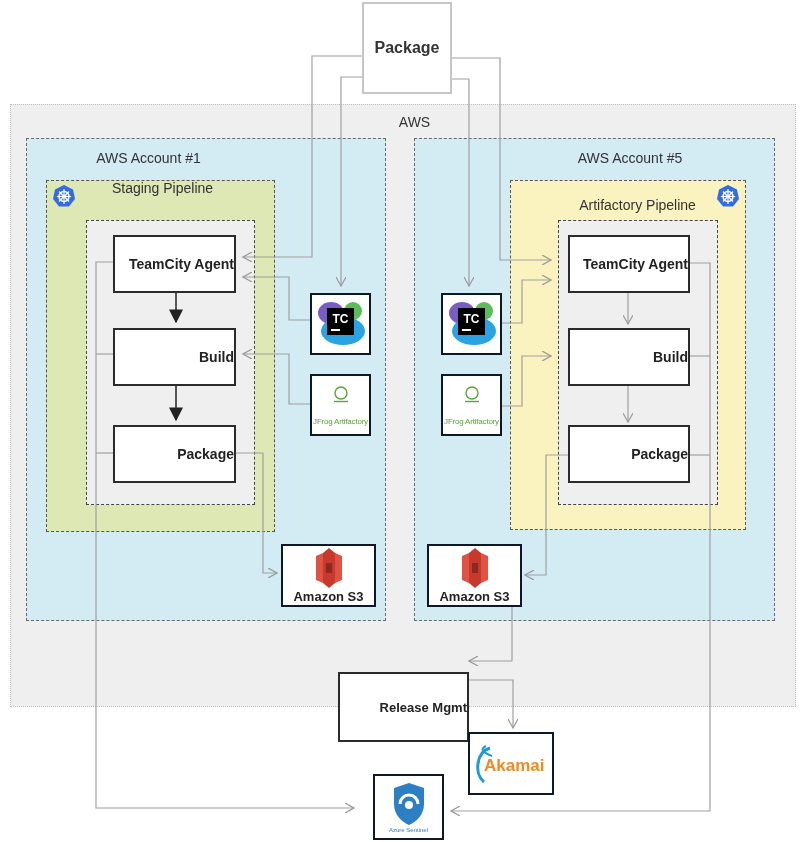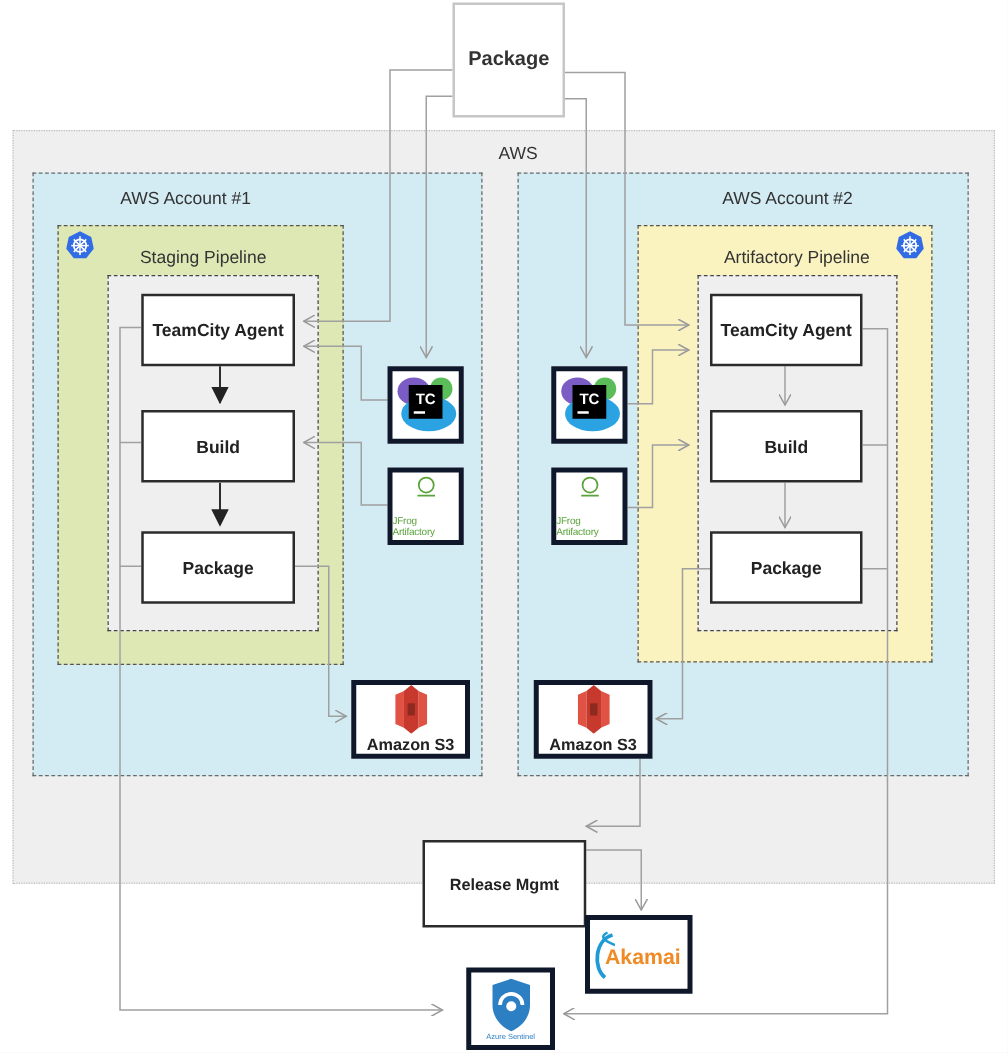--- a/index.html
+++ b/index.html
@@ -4,42 +4,42 @@
 <style>
   html, body { margin: 0; padding: 0; background: #ffffff; }
   body { width: 806px; height: 842px; position: relative; overflow: hidden; font-family: "Liberation Sans", sans-serif; color: #222; }
   .abs { position: absolute; box-sizing: border-box; }
   .aws { left: 10px; top: 104px; width: 786px; height: 603px; background: #efefef; border: 1px dotted #bdbdbd; }
   .account { background: #d3ebf2; border: 1.5px dashed #6a6a6a; }
   .staging { background: #dde8b4; border: 1.5px dashed #555; }
   .production { background: #faf3c0; border: 1.5px dashed #555; }
   .inner { background: #efefef; border: 1.5px dashed #444; }
   .label { font-size: 14px; color: #333; text-align: center; white-space: nowrap; }
-  .box { background: #fff; border: 2px solid #2b2b2b; display: flex; align-items: center; justify-content: center; font-weight: bold; font-size: 14px; color: #222; }
+  .box { background: #fff; border: 2px solid #2b2b2b; display: flex; align-items: center; justify-content: flex-end; font-weight: bold; font-size: 14px; color: #222; }
   .github { background: #fff; border: 2px solid #c6c6c6; display: flex; align-items: center; justify-content: center; font-weight: bold; font-size: 16px; color: #333; }
-  .iconbox { background: #fff; border: 4px solid #0f172a; display: flex; flex-direction: column; align-items: center; justify-content: center; }
+  .iconbox { background: #fff; border: 2px solid #0f172a; display: flex; flex-direction: column; align-items: center; justify-content: center; }
   .s3label { font-weight: bold; font-size: 13px; color: #222; margin-top: 1px; }
   .jfrog-text { font-size: 8px; color: #5aa33b; letter-spacing: -0.2px; margin-top: 14px; }
   .sentinel-text { font-size: 6px; color: #2d7fc4; margin-top: 1px; }
   svg.wires { position: absolute; left: 0; top: 0; }
 </style>
 </head>
 <body>
 
 <div class="abs aws"></div>
 <div class="abs label" style="left:10px; top:114px; width:786px;padding-left:23px;">AWS</div>
 
 <div class="abs account" style="left:26px; top:138px; width:360px; height:483px;"></div>
 <div class="abs label" style="left:26px; top:150px; width:245px;">AWS Account #1</div>
 
 <div class="abs account" style="left:414px; top:138px; width:361px; height:483px;"></div>
-<div class="abs label" style="left:510px; top:150px; width:240px;">AWS Account #2</div>
+<div class="abs label" style="left:510px; top:150px; width:240px;">AWS Account #5</div>
 
 <div class="abs staging" style="left:46px; top:180px; width:229px; height:352px;"></div>
-<div class="abs label" style="left:80px; top:197px; width:165px;">Staging Pipeline</div>
+<div class="abs label" style="left:80px; top:180px; width:165px;">Staging Pipeline</div>
 
 <div class="abs production" style="left:510px; top:180px; width:236px; height:350px;"></div>
 <div class="abs label" style="left:560px; top:197px; width:155px;">Artifactory Pipeline</div>
 
 <div class="abs" style="left:52px; top:184px; width:24px; height:24px;">
   <svg width="24" height="24" viewBox="0 0 24 24">
     <polygon points="12,1 21,5.5 23,15 17,22.5 7,22.5 1,15 3,5.5" fill="#326ce5"></polygon>
     <circle cx="12" cy="12.5" r="5" fill="none" stroke="#fff" stroke-width="1.4"></circle>
     <g stroke="#fff" stroke-width="1.2">
       <line x1="12" y1="5" x2="12" y2="20"></line>

